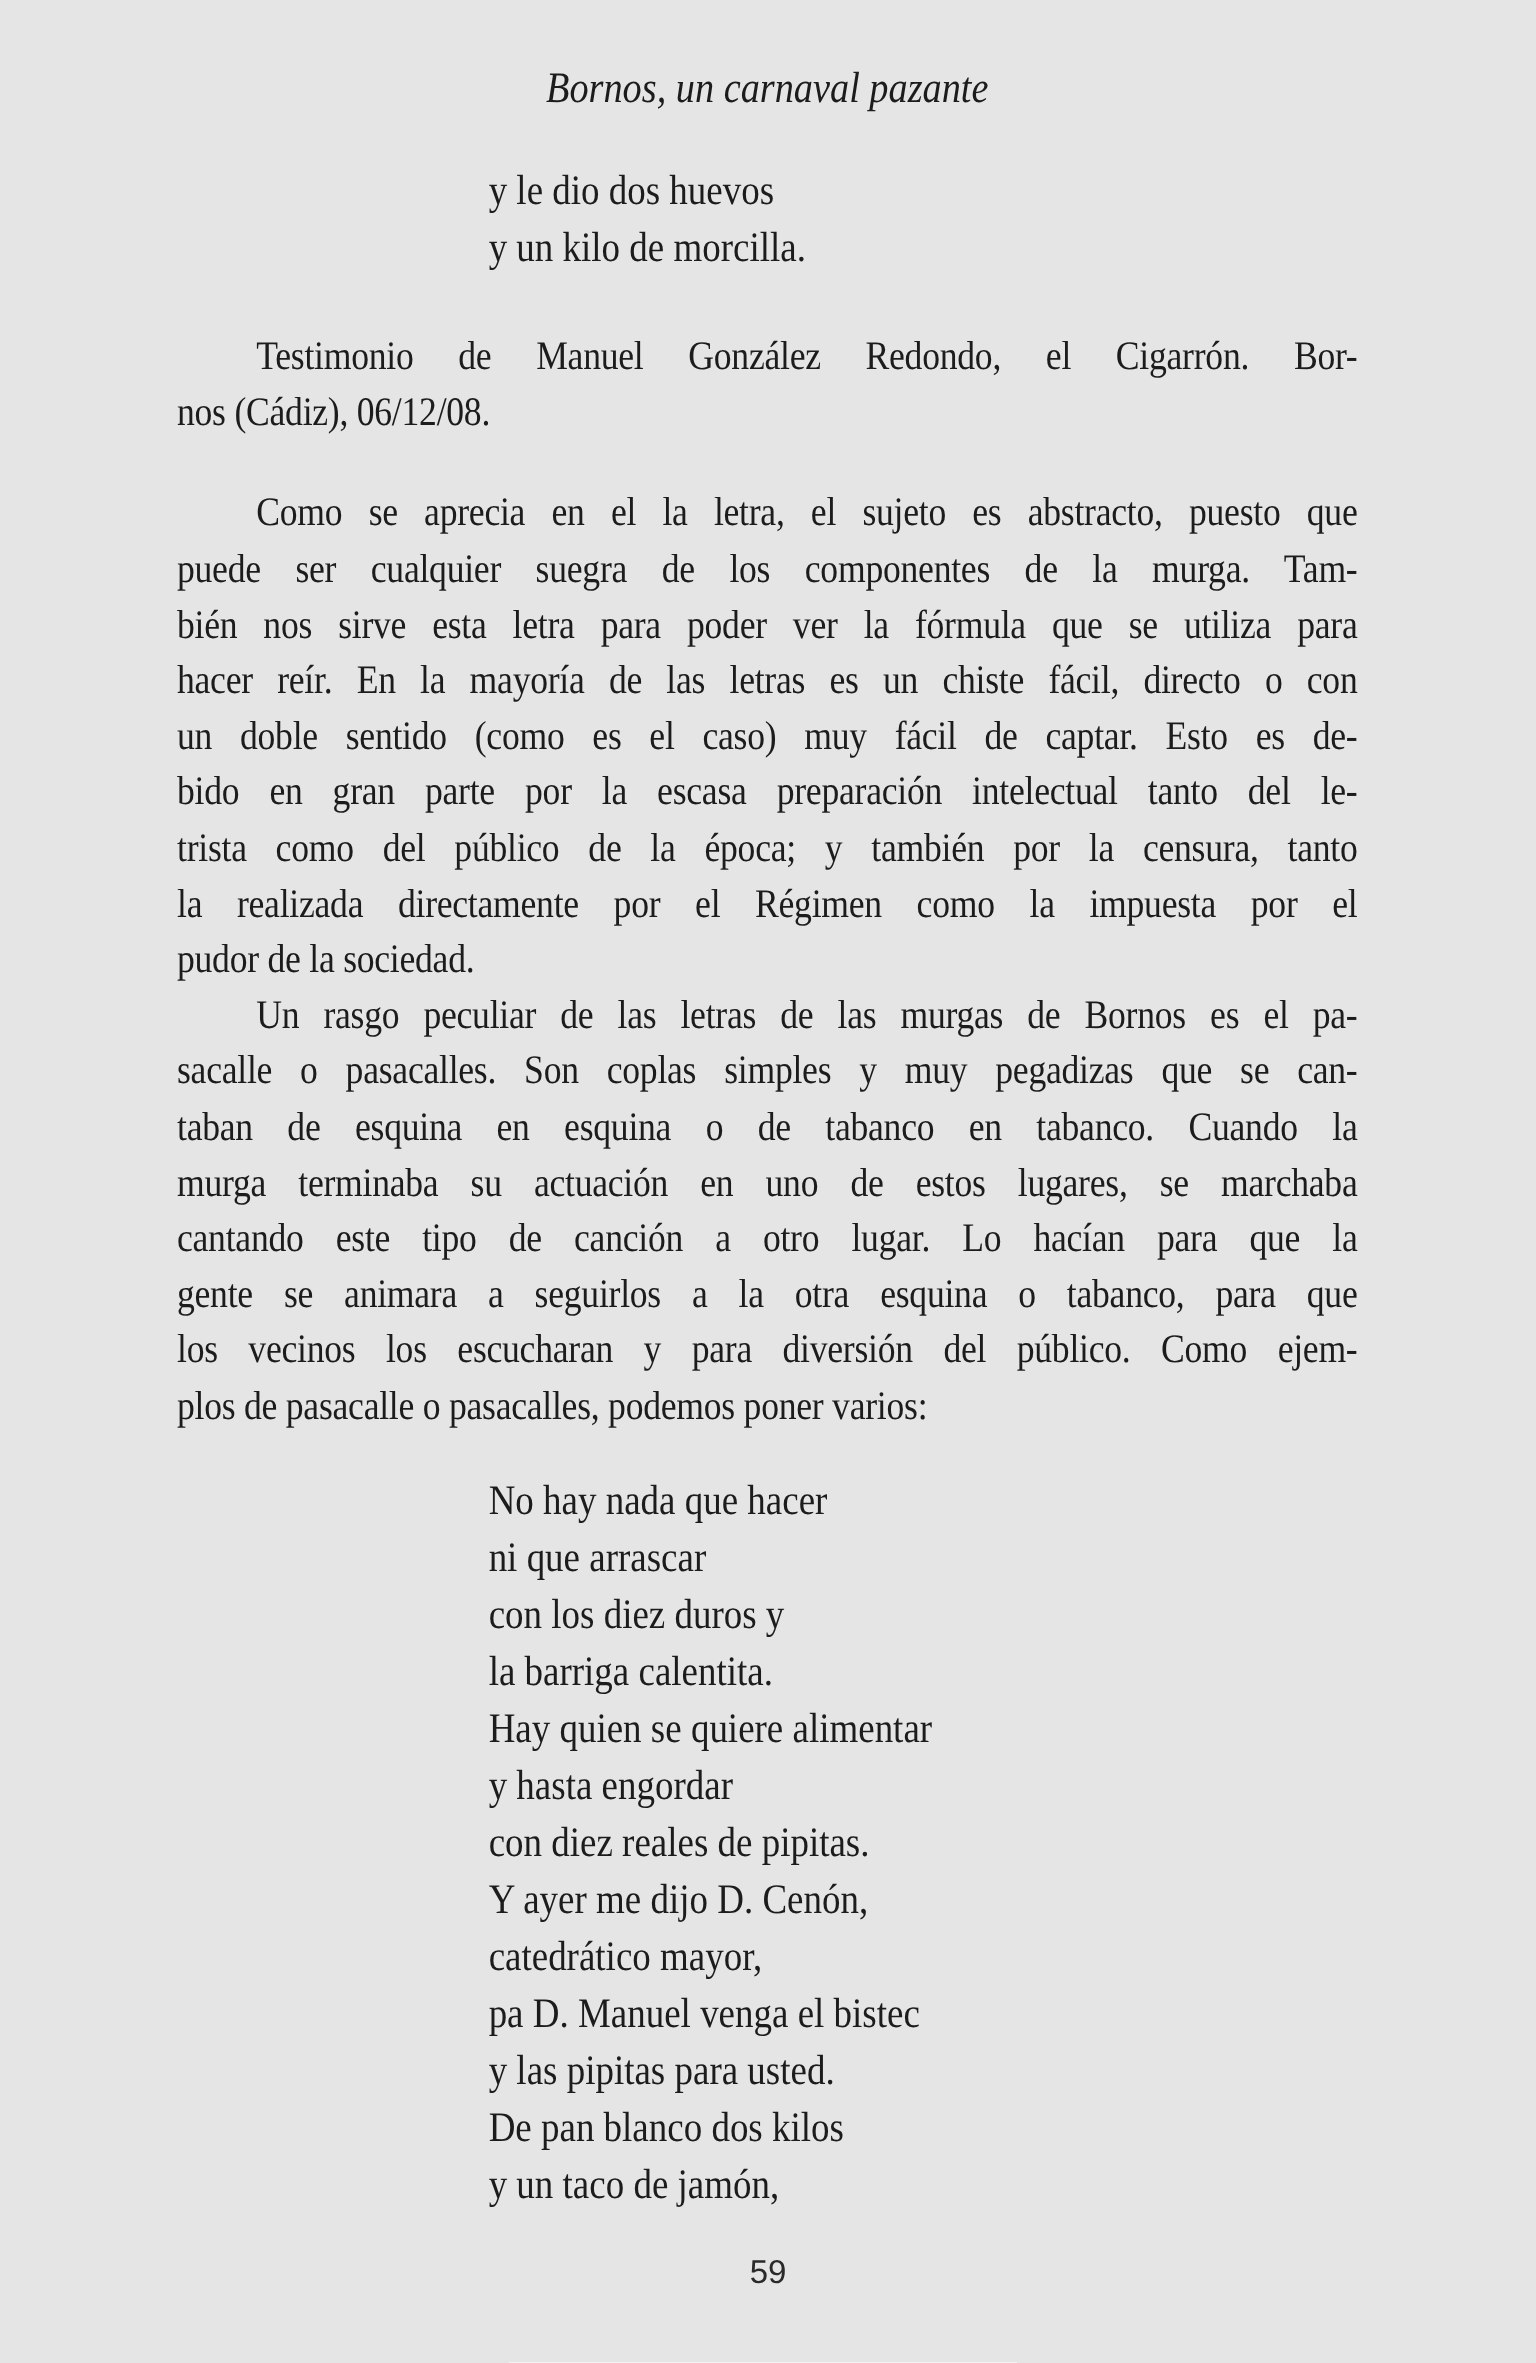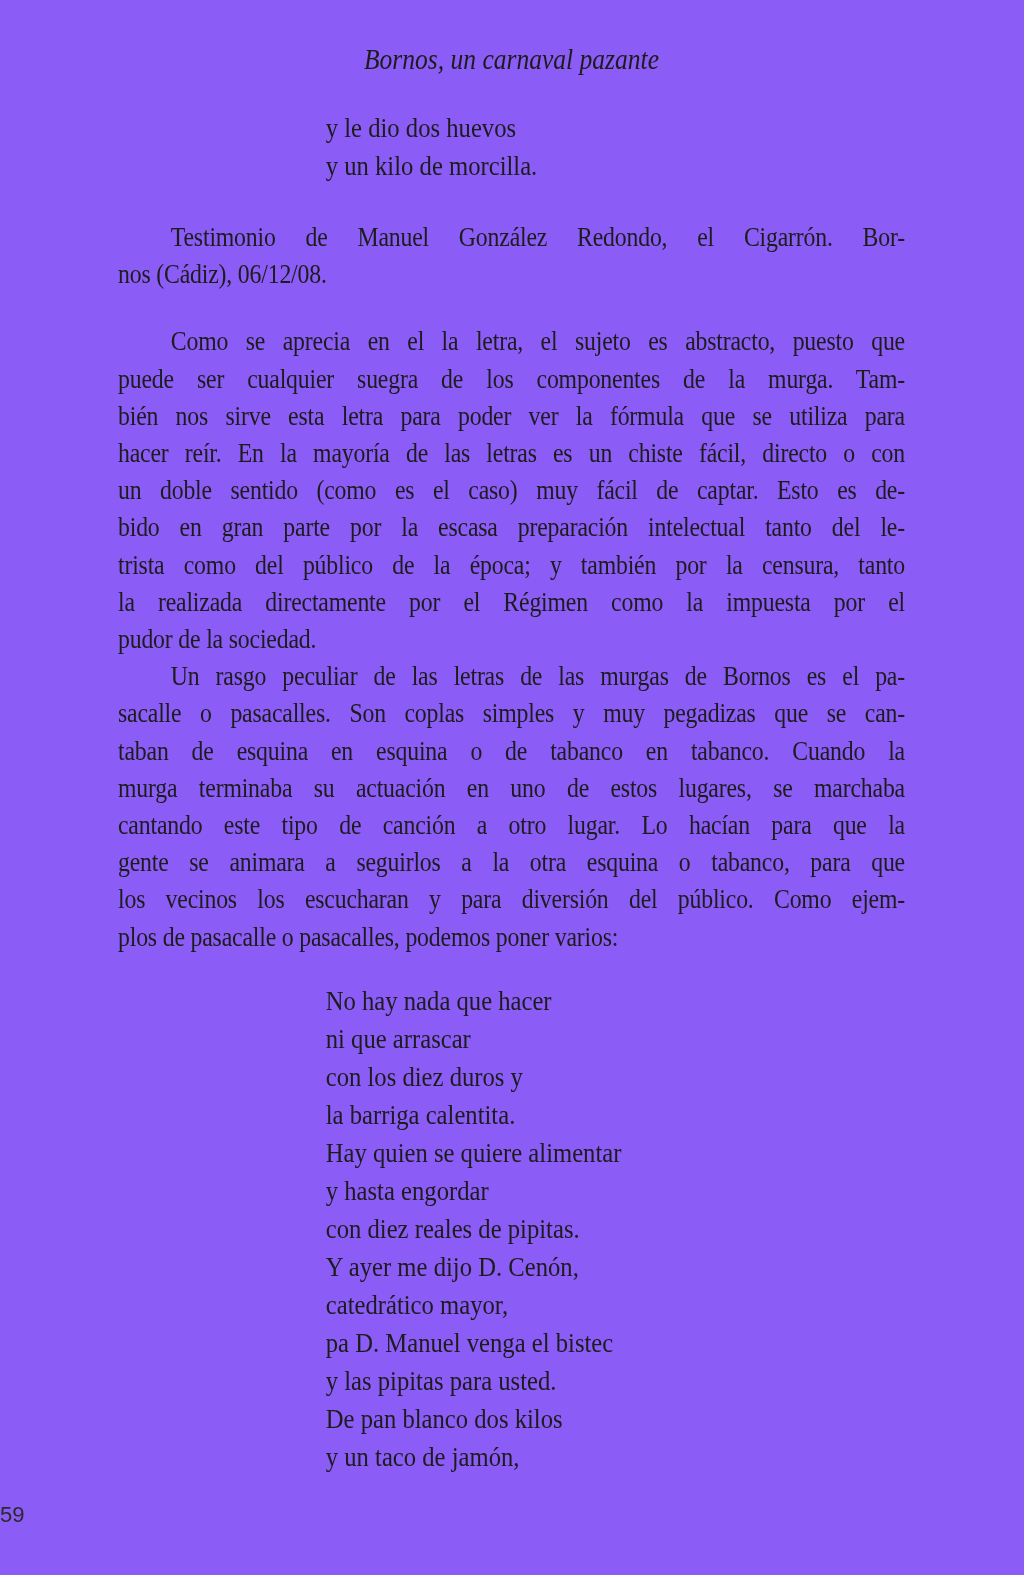--- a/index.html
+++ b/index.html
@@ -4,21 +4,21 @@
 <style>
   html, body {
     margin: 0;
     padding: 0;
     background: #ffffff;
   }
   .page {
     position: relative;
     width: 1024px;
     height: 1575px;
-    background: #8b5cf6;
+    background: #e5e5e5;
     color: #1c1c1c;
     font-family: "Liberation Serif", serif;
     overflow: hidden;
   }
   .text-column {
     position: absolute;
     left: 118px;
     top: 0;
     width: 787px;
   }
@@ -54,21 +54,21 @@
   .line.j {
     text-align: justify;
     text-align-last: justify;
   }
   .line.ind { text-indent: 60px; }
   .page-number {
     position: absolute;
     left: 0;
     top: 1502px;
     width: 1024px;
-    text-align: left;
+    text-align: center;
     font-family: "Liberation Sans", sans-serif;
     font-size: 22px;
     line-height: 26px;
     color: #2a2a2a;
   }
 </style>
 </head>
 <body>
 
 <div class="page">

